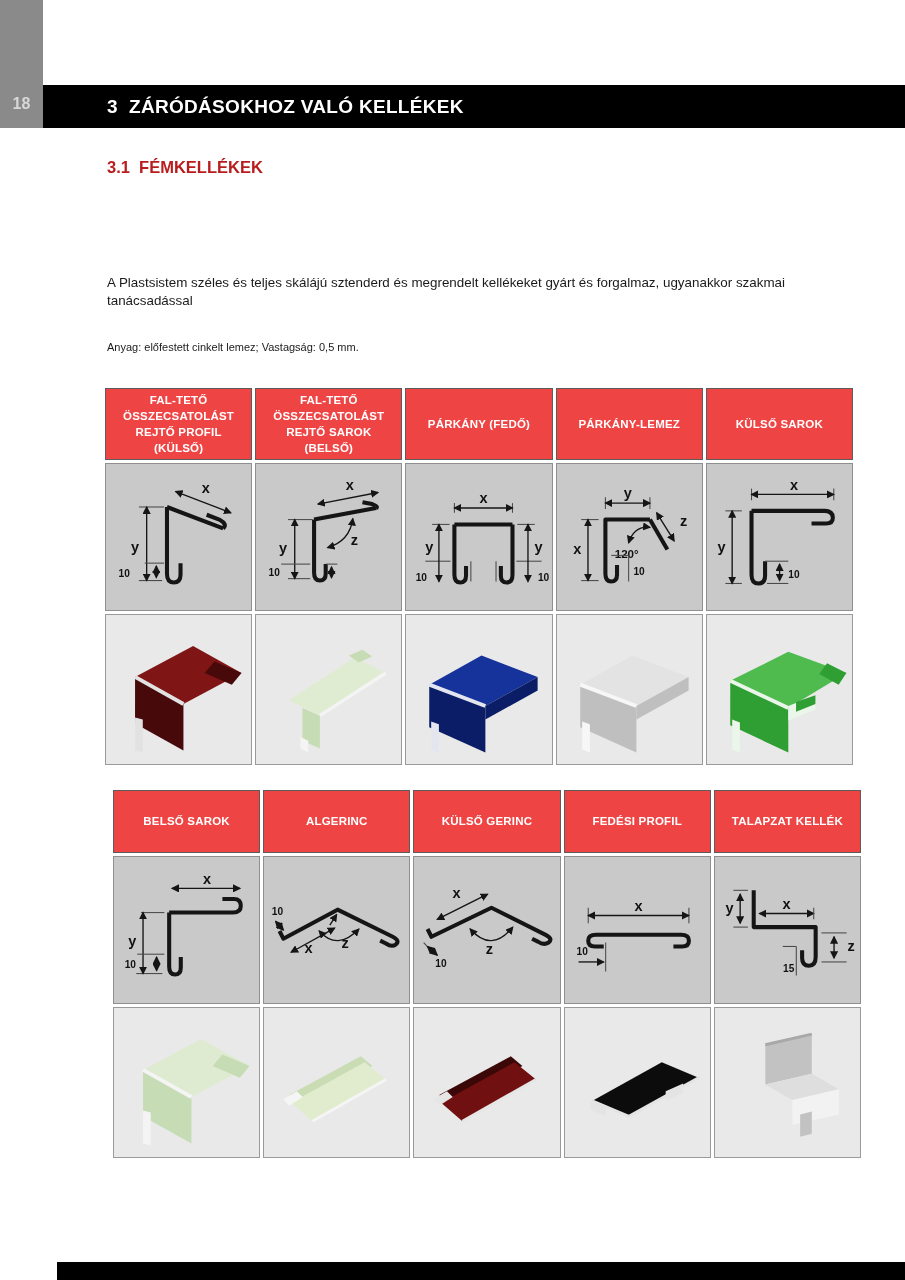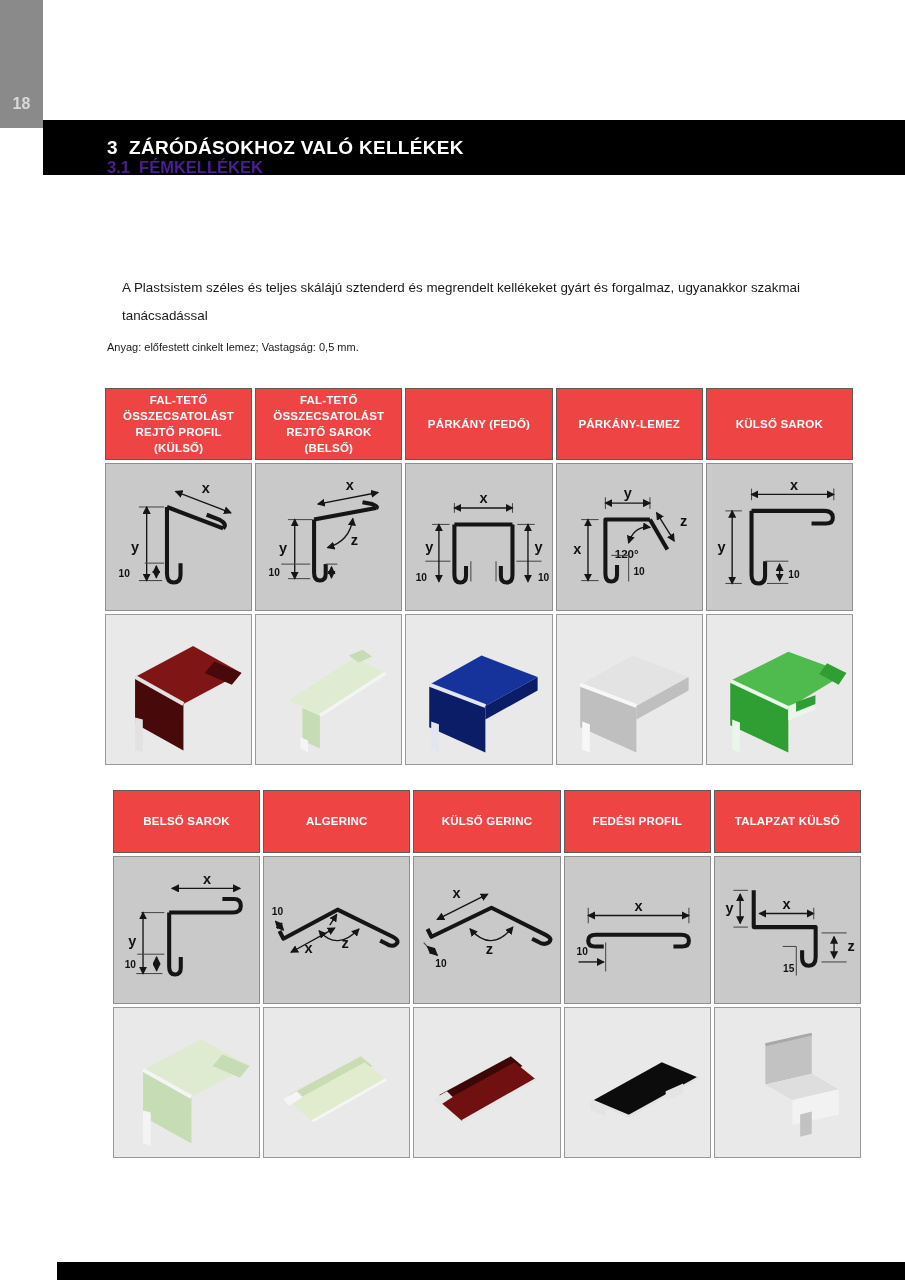--- a/index.html
+++ b/index.html
@@ -1,26 +1,26 @@
 <!DOCTYPE html>
 <html><head>
 <meta charset="utf-8">
 <style>
   html,body{margin:0;padding:0;background:#fff;}
   .page{position:relative;width:905px;height:1280px;background:#fff;overflow:hidden;
         font-family:"Liberation Sans",sans-serif;color:#1c1c1c;}
   .corner{position:absolute;left:0;top:0;width:43px;height:128px;background:#8a8a8a;}
   .pagenum{position:absolute;left:0;top:95px;width:43px;text-align:center;
            color:#d8d8d8;font-weight:bold;font-size:16px;}
-  .chapterbar{position:absolute;left:43px;right:0;top:85px;height:55px;background:#000;
-              display:flex;align-items:center;margin-top:35px;}
+  .chapterbar{position:absolute;left:43px;right:0;top:85px;height:43px;background:#000;
+              display:flex;align-items:center;}
   .chaptertitle{color:#fff;font-size:19px;font-weight:bold;margin:0 0 0 64px;letter-spacing:.3px;white-space:pre;}
   .sectiontitle{position:absolute;left:107px;top:158px;font-size:16.5px;font-weight:bold;
-                color:#4c1d95;margin:0;white-space:pre;}
-  .intro{position:absolute;left:122px;top:274px;width:720px;font-size:13.4px;line-height:28px;color:#1a1a1a;}
+                color:#b91c1c;margin:0;white-space:pre;}
+  .intro{position:absolute;left:107px;top:274px;width:720px;font-size:13.4px;line-height:18px;color:#1a1a1a;}
   .material{position:absolute;left:107px;top:341px;font-size:11px;color:#1a1a1a;}
   .ptable{position:absolute;left:105px;width:748px;display:grid;
           grid-template-columns:repeat(5,1fr);gap:3px;}
   #table1{top:388px;grid-template-rows:72px 148px 151px;}
   #table2{top:790px;grid-template-rows:63px 148px 151px;padding-left:8px;}
   .cell{box-sizing:border-box;}
   .head{background:#ef4444;border:1px solid #5c5c5c;color:#fff;display:flex;align-items:center;
         justify-content:center;text-align:center;font-weight:bold;font-size:11.5px;
         line-height:1.4;padding:3px 6px;letter-spacing:.2px;}
   .dia{background:#c9c9c9;border:1px solid #8f8f8f;}
@@ -223,21 +223,21 @@
       </svg>
     </div>
   </div>
 
   <div class="ptable" id="table2">
 
     <div class="cell head">BELSŐ SAROK</div>
     <div class="cell head">ALGERINC</div>
     <div class="cell head">KÜLSŐ GERINC</div>
     <div class="cell head">FEDÉSI PROFIL</div>
-    <div class="cell head">TALAPZAT KÜLSŐ</div>
+    <div class="cell head">TALAPZAT KELLÉK</div>
 
     <div class="cell dia">
       <svg class="dwg" viewBox="0 0 150 150">
         <path class="p" d="M57,57 L123,57 Q131,57 131,50 Q131,43 124,43 L112,43"></path>
         <path class="p" d="M57,57 L57,113 Q57,121 63,121 Q69,121 69,114 L69,103"></path>
         <line class="t" x1="28" y1="57" x2="52" y2="57"></line>
         <line class="d" x1="60" y1="32" x2="130" y2="32" marker-start="url(#ah)" marker-end="url(#ah)"></line>
         <text class="lbl" x="96" y="27" text-anchor="middle">x</text>
         <line class="t" x1="23" y1="120" x2="50" y2="120"></line>
         <line class="d" x1="30" y1="57" x2="30" y2="120" marker-start="url(#ah)" marker-end="url(#ah)"></line>

